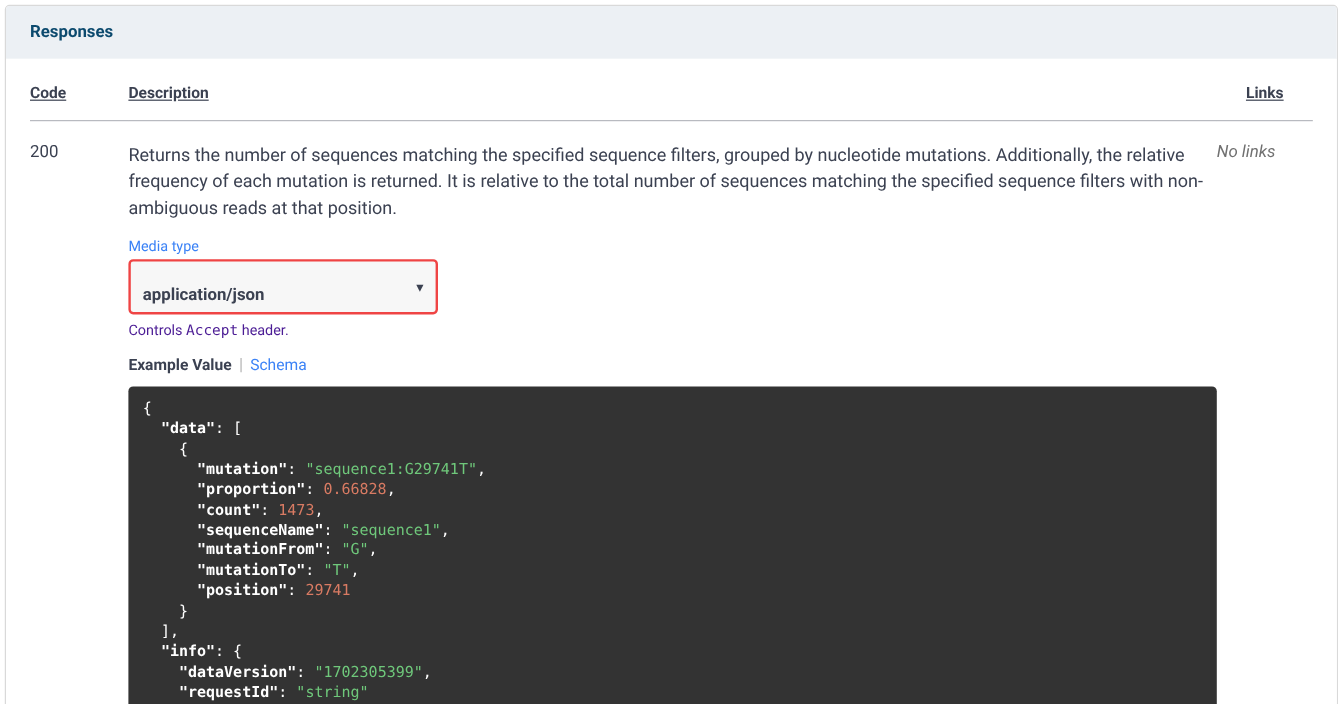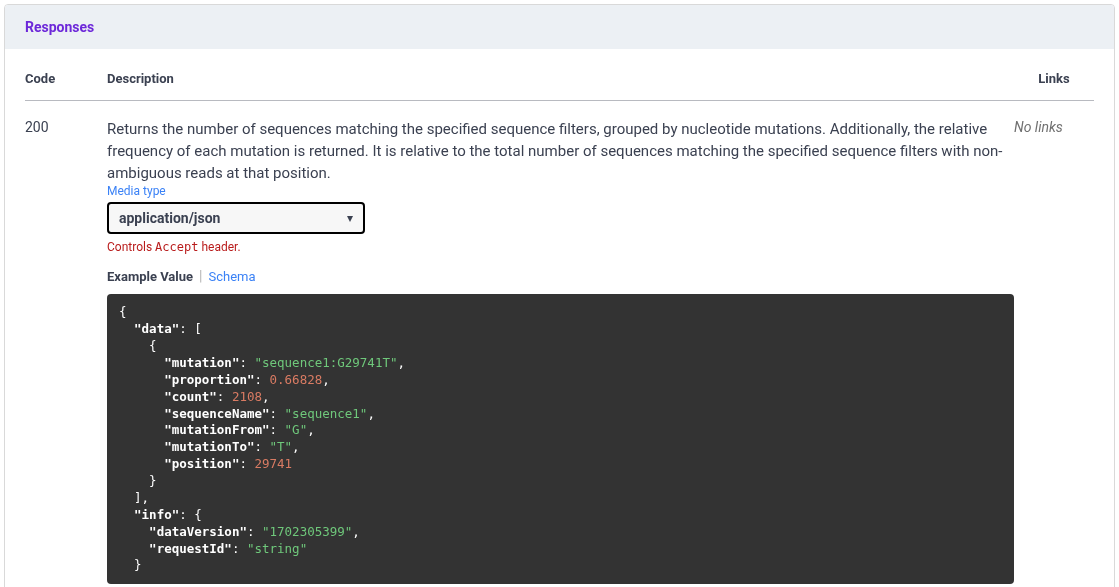--- a/index.html
+++ b/index.html
@@ -1,32 +1,32 @@
 <!DOCTYPE html>
 <html><head>
 <meta charset="utf-8">
 <style>
 * { box-sizing: border-box; margin: 0; padding: 0; }
 body { font-family: -apple-system, BlinkMacSystemFont, "Segoe UI", Roboto, sans-serif; font-size: 14px; color: #3b4151; background: #fff; padding: 4px; }
 .container { border: 1px solid #d9d9d9; border-radius: 4px; overflow: hidden; }
 .responses-header { background: #ecf0f4; padding: 14px 20px; }
-.responses-header h4 { font-size: 14px; font-weight: 700; color: #6d28d9; }
+.responses-header h4 { font-size: 14px; font-weight: 700; color: #0c4a6e; }
 .responses-body { background: #fff; padding: 10px 20px 20px 20px; }
 .responses-table { width: 100%; border-collapse: collapse; table-layout: fixed; }
-.responses-table thead th { text-align: left; font-size: 13px; font-weight: 700; color: #3b4151; padding: 12px 0 14px 0; border-bottom: 1px solid rgba(59,65,81,0.2); }
+.responses-table thead th { text-align: left; font-size: 13px; font-weight: 700; color: #3b4151; padding: 12px 0 14px 0; border-bottom: 1px solid rgba(59,65,81,0.2); text-decoration: underline; }
 .responses-table thead th.col-code { width: 82px; }
 .responses-table thead th.col-links { width: 80px; text-align: center; }
 .responses-table tbody td { vertical-align: top; padding-top: 18px; font-size: 14px; }
 .code-cell { font-weight: 400; font-size: 14px; }
-.desc-text { line-height: 1.45; margin-bottom: 0; color: #3b4151; font-size: 15px; }
+.desc-text { line-height: 1.45; margin-bottom: 14px; color: #3b4151; font-size: 15px; }
 .media-label { font-size: 12px; color: #3b82f6; margin-bottom: 4px; }
 .media-select-wrap { display: inline-block; position: relative; margin-bottom: 6px; }
-.media-select { border: 2px solid #000000; border-radius: 4px; background: #f7f7f7; font-size: 14px; font-weight: 700; padding: 6px 36px 6px 10px; width: 258px; color: #3b4151; appearance: none; -webkit-appearance: none; cursor: pointer; font-family: inherit; }
+.media-select { border: 2px solid #ef4444; border-radius: 4px; background: #f7f7f7; font-size: 14px; font-weight: 700; padding: 20px 36px 6px 10px; width: 258px; color: #3b4151; appearance: none; -webkit-appearance: none; cursor: pointer; font-family: inherit; }
 .media-chevron { position: absolute; right: 12px; top: 50%; transform: translateY(-50%); pointer-events: none; font-size: 12px; color: #3b4151; }
-.accept-hint { font-size: 12px; color: #b91c1c; margin-bottom: 14px; }
+.accept-hint { font-size: 12px; color: #4c1d95; margin-bottom: 14px; }
 .accept-hint .code { font-family: monospace; }
 .tabs { margin-bottom: 10px; }
 .tab { font-size: 13px; cursor: pointer; }
 .tab-active { font-weight: 700; color: #3b4151; margin-top: 34px; }
 .tab-sep { color: #b6b6b6; margin: 0 6px; }
 .tab-inactive { color: #3b82f6; }
 .example-block { background: #333333; color: #fff; border-radius: 4px; padding: 10px 12px; font-family: Menlo, Consolas, monospace; font-size: 12.5px; line-height: 1.35; white-space: pre; overflow-x: auto; }
 .punc { color: #fff; }
 .key { color: #ffffff; font-weight: 700; }
 .str { color: #6fc87b; }
@@ -68,21 +68,21 @@
 
             <div class="tabs">
               <span class="tab tab-active">Example Value</span><span class="tab-sep">|</span><span class="tab tab-inactive">Schema</span>
             </div>
 
             <div class="example-block"><span class="punc">{</span>
   <span class="key">"data"</span><span class="punc">: [</span>
     <span class="punc">{</span>
       <span class="key">"mutation"</span><span class="punc">: </span><span class="str">"sequence1:G29741T"</span><span class="punc">,</span>
       <span class="key">"proportion"</span><span class="punc">: </span><span class="num">0.66828</span><span class="punc">,</span>
-      <span class="key">"count"</span><span class="punc">: </span><span class="num">2108</span><span class="punc">,</span>
+      <span class="key">"count"</span><span class="punc">: </span><span class="num">1473</span><span class="punc">,</span>
       <span class="key">"sequenceName"</span><span class="punc">: </span><span class="str">"sequence1"</span><span class="punc">,</span>
       <span class="key">"mutationFrom"</span><span class="punc">: </span><span class="str">"G"</span><span class="punc">,</span>
       <span class="key">"mutationTo"</span><span class="punc">: </span><span class="str">"T"</span><span class="punc">,</span>
       <span class="key">"position"</span><span class="punc">: </span><span class="num">29741</span>
     <span class="punc">}</span>
   <span class="punc">],</span>
   <span class="key">"info"</span><span class="punc">: {</span>
     <span class="key">"dataVersion"</span><span class="punc">: </span><span class="str">"1702305399"</span><span class="punc">,</span>
     <span class="key">"requestId"</span><span class="punc">: </span><span class="str">"string"</span>
   <span class="punc">}</span>

